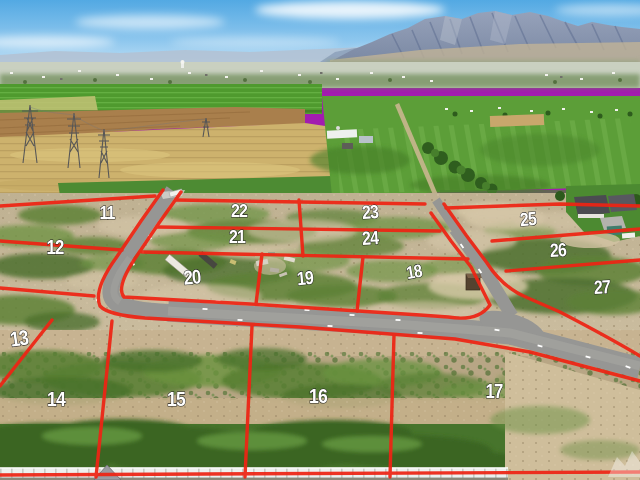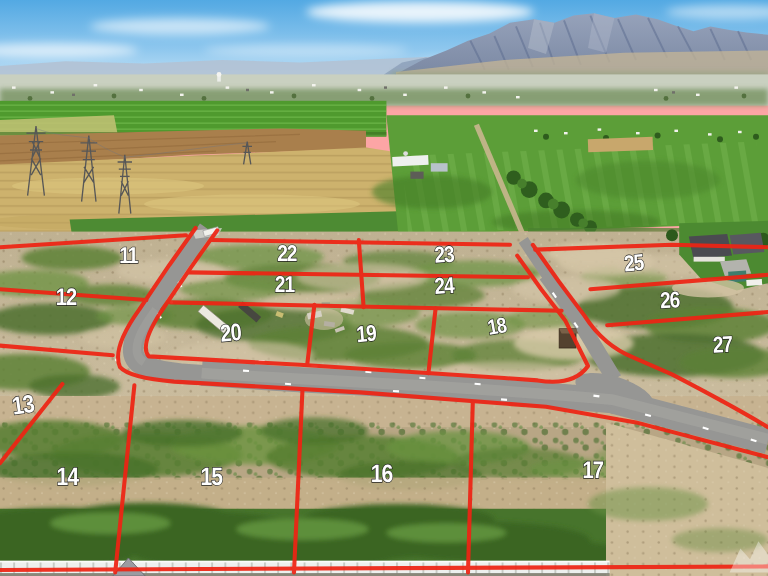--- a/index.html
+++ b/index.html
@@ -1,17 +1,17 @@
 <!DOCTYPE html>
 <html><head>
 <meta charset="utf-8">
 <style>
   html,body{margin:0;padding:0;background:#222;}
   .stage{position:relative;width:640px;height:480px;overflow:hidden;
-         font-family:"Liberation Sans",sans-serif;background:#fca5a5;}
+         font-family:"Liberation Sans",sans-serif;background:#a21caf;}
   .stage svg{position:absolute;left:0;top:0;display:block;}
   #red-lines path{stroke:var(--line-color,#ee2414);}
   #lot-labels text{
      fill:var(--label-color,#fff);
      stroke:var(--label-outline,#1e1e1e);
      stroke-width:1.1px;
      paint-order:stroke;
      font-family:"Liberation Sans",sans-serif;
      font-weight:bold;
      letter-spacing:-1px;

